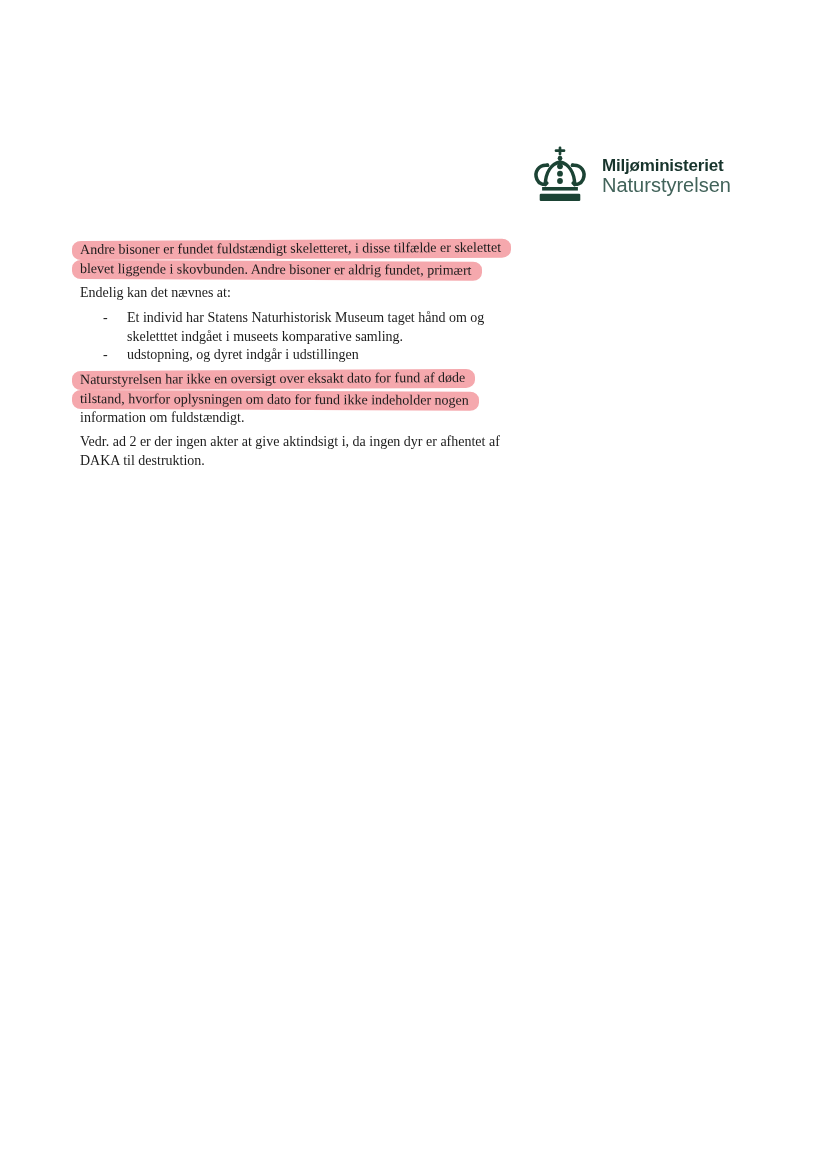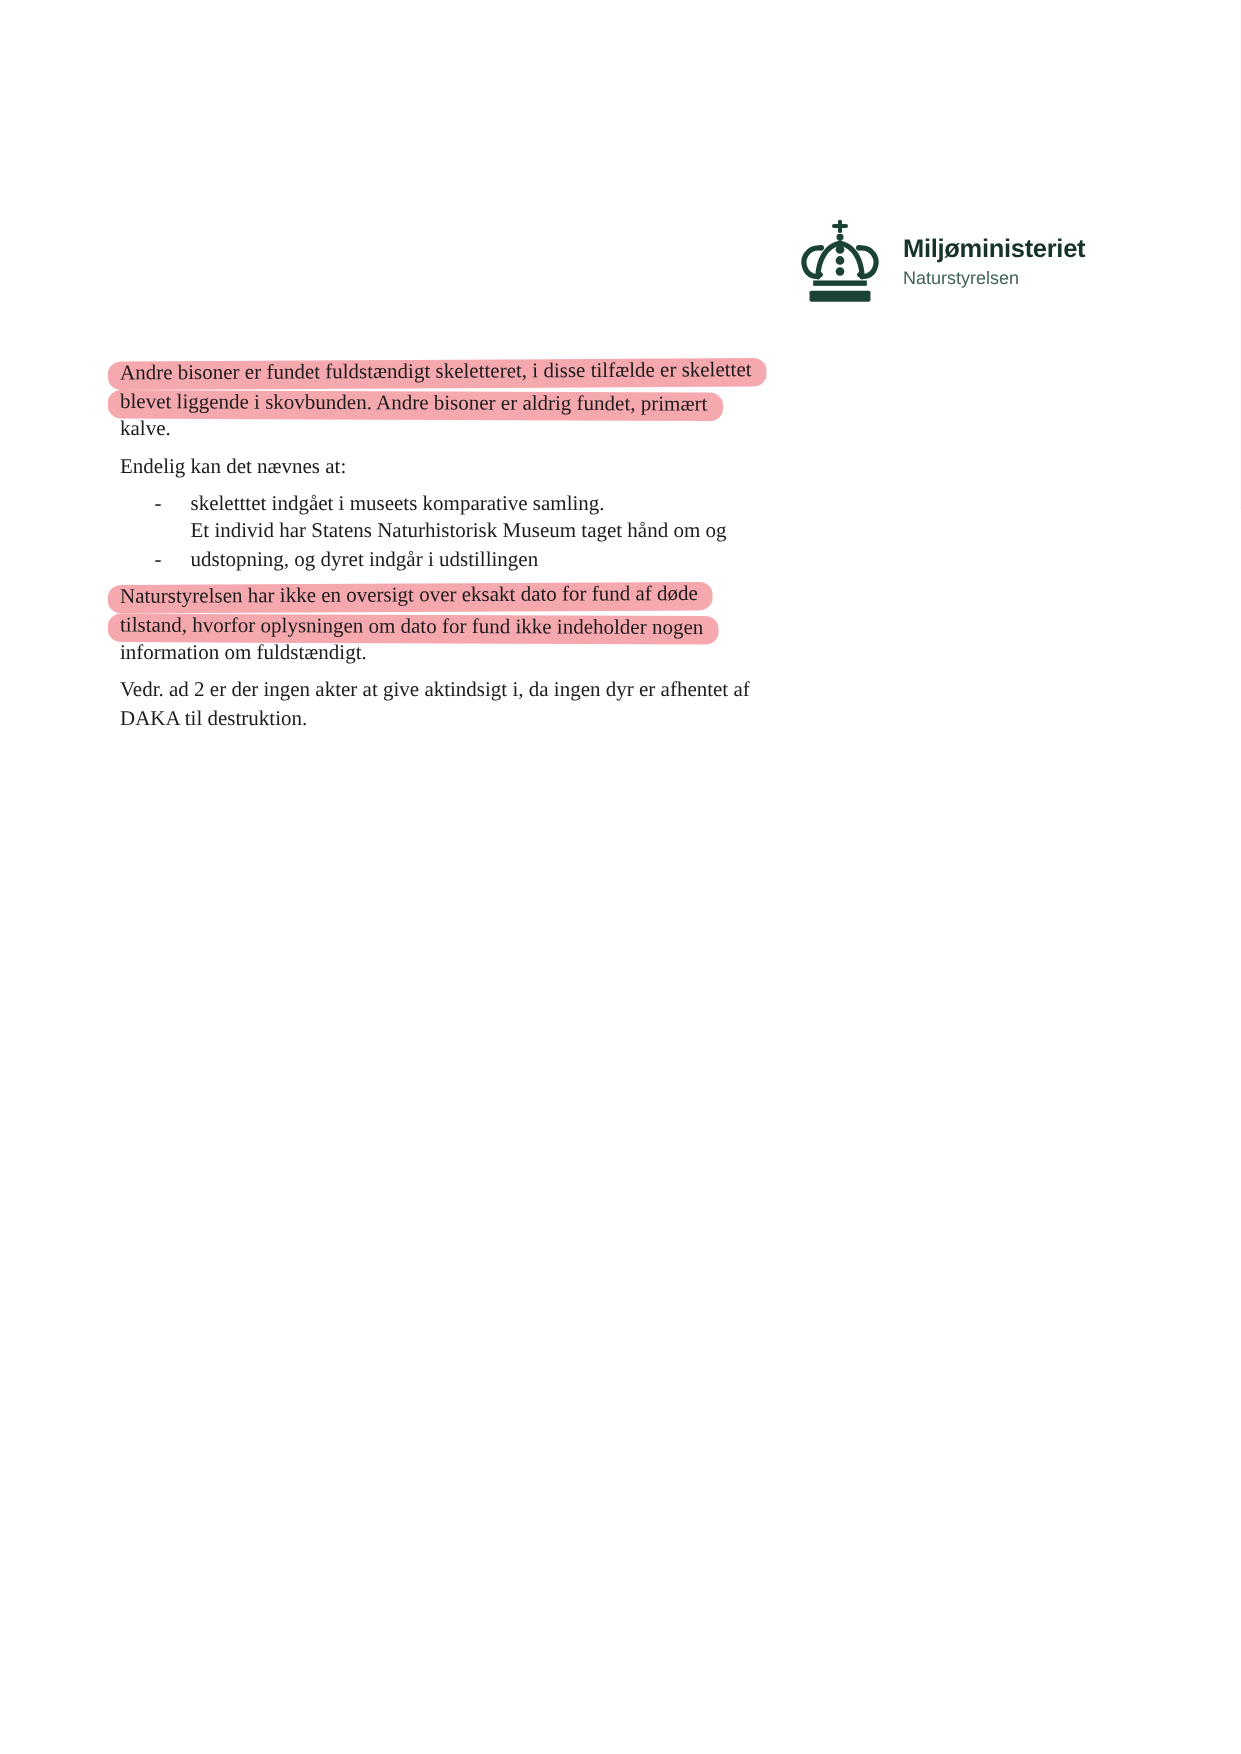--- a/index.html
+++ b/index.html
@@ -30,21 +30,21 @@
     font-family: "Liberation Sans", sans-serif;
     font-weight: 700;
     font-size: 17px;
     line-height: 21px;
     letter-spacing: -0.2px;
     color: var(--ministry-color, #17342c);
   }
   .agency {
     font-family: "Liberation Sans", sans-serif;
     font-weight: 400;
-    font-size: 12px;
+    font-size: 20px;
     line-height: 19px;
     color: var(--agency-color, #42635a);
   }
 
   
   .content {
     position: absolute;
     left: 80px; top: 241px;
     width: 512px;
     font-size: 14px;
@@ -108,31 +108,30 @@
     <div class="logo-text">
       <div class="ministry">Miljøministeriet</div>
       <div class="agency">Naturstyrelsen</div>
     </div>
   </header>
 
   <main class="content">
       <div class="block para">
         <div class="line"><span class="hl">Andre bisoner er fundet fuldstændigt skeletteret, i disse tilfælde er skelettet</span></div>
         <div class="line"><span class="hl">blevet liggende i skovbunden. Andre bisoner er aldrig fundet, primært</span></div>
-        <div class="line"><span class="plain">kalve.</span></div>
       </div>
       <div class="block para">
         <div class="line"><span class="plain">Endelig kan det nævnes at:</span></div>
       </div>
       <div class="block list">
         <div class="list-item">
           <span class="bullet-dash">-</span>
           <span class="item-body">
+            <div class="line">Et individ har Statens Naturhistorisk Museum taget hånd om og</div>
             <div class="line">skeletttet indgået i museets komparative samling.</div>
-            <div class="line">Et individ har Statens Naturhistorisk Museum taget hånd om og</div>
           </span>
         </div>
         <div class="list-item">
           <span class="bullet-dash">-</span>
           <span class="item-body">
             <div class="line">udstopning, og dyret indgår i udstillingen</div>
           </span>
         </div>
       </div>
       <div class="block para">

